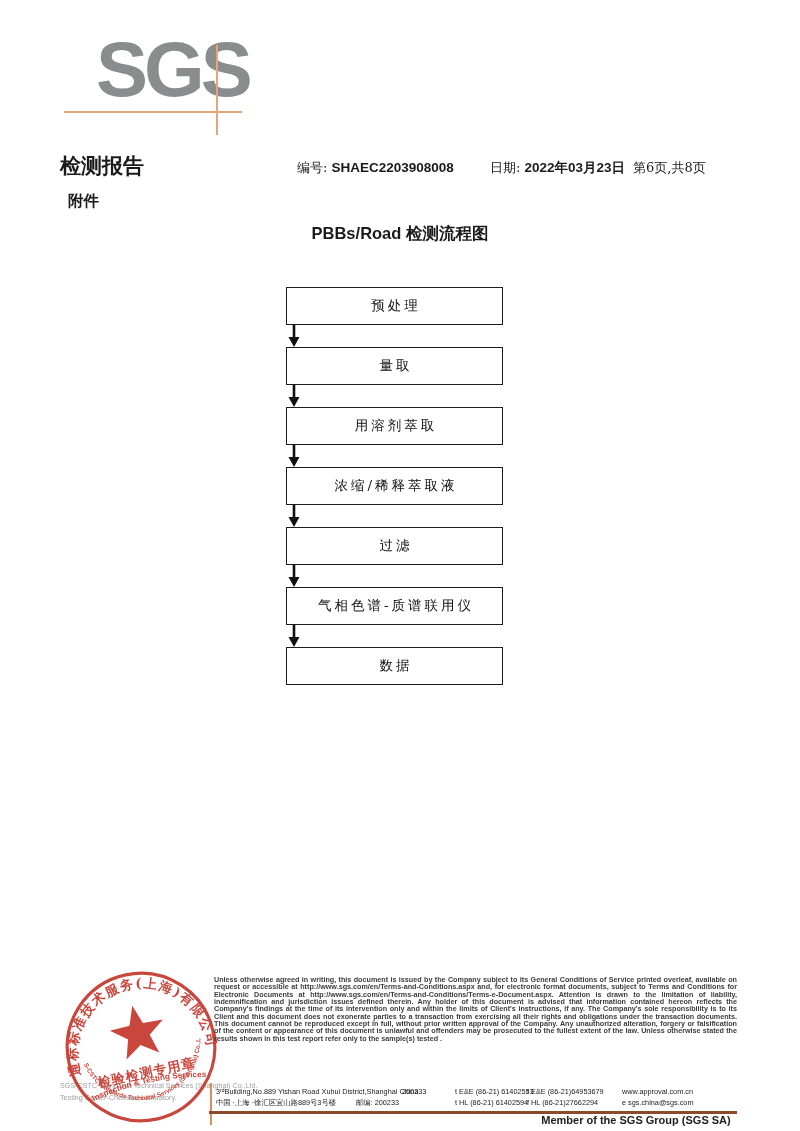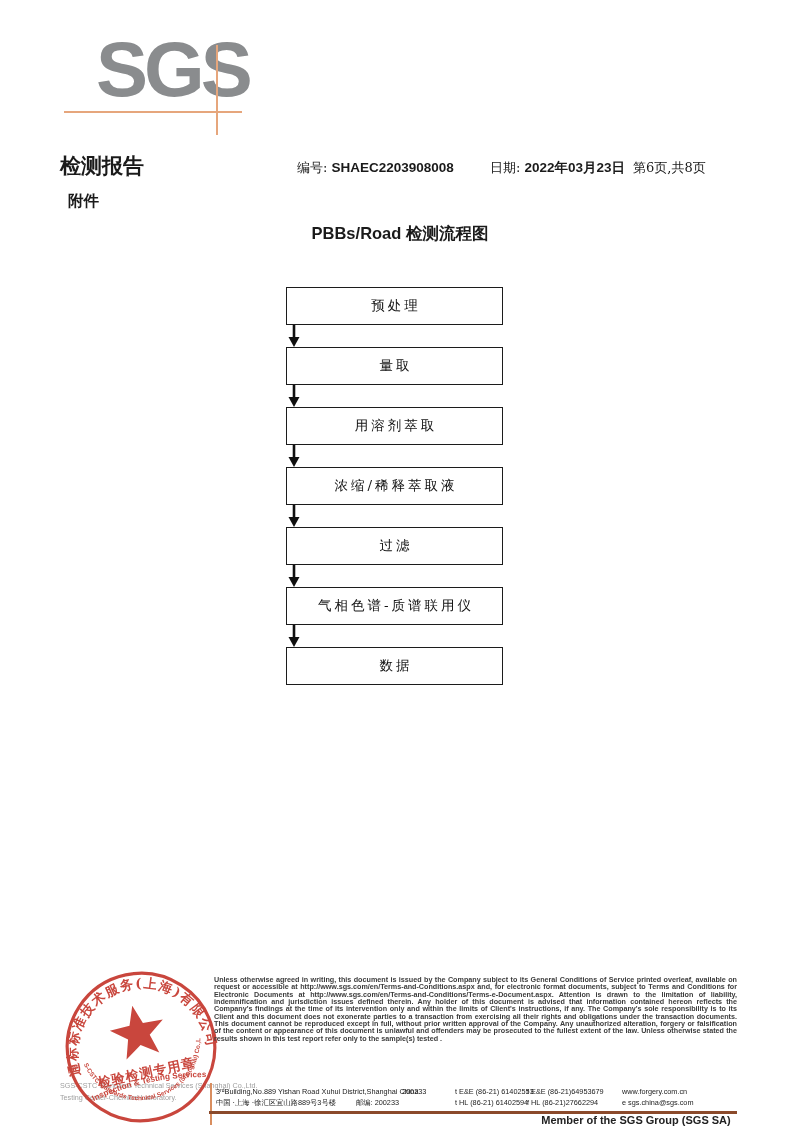--- a/index.html
+++ b/index.html
@@ -160,21 +160,21 @@
       <textPath href="#arcBottom" startOffset="50%" text-anchor="middle">SGS-CSTC Standards Technical Services (Shanghai) Co.,Ltd.</textPath>
     </text>
   </svg>
 
   <div class="legal">Unless otherwise agreed in writing, this document is issued by the Company subject to its General Conditions of Service printed overleaf, available on request or accessible at http://www.sgs.com/en/Terms-and-Conditions.aspx and, for electronic format documents, subject to Terms and Conditions for Electronic Documents at http://www.sgs.com/en/Terms-and-Conditions/Terms-e-Document.aspx. Attention is drawn to the limitation of liability, indemnification and jurisdiction issues defined therein. Any holder of this document is advised that information contained hereon reflects the Company's findings at the time of its intervention only and within the limits of Client's instructions, if any. The Company's sole responsibility is to its Client and this document does not exonerate parties to a transaction from exercising all their rights and obligations under the transaction documents. This document cannot be reproduced except in full, without prior written approval of the Company. Any unauthorized alteration, forgery or falsification of the content or appearance of this document is unlawful and offenders may be prosecuted to the fullest extent of the law. Unless otherwise stated the results shown in this test report refer only to the sample(s) tested .</div>
 
   <div class="addr r1 c1">3ʳᵈBuilding,No.889 Yishan Road Xuhui District,Shanghai China</div>
   <div class="addr r1 c2a">200233</div>
   <div class="addr r1 c3">t E&amp;E (86-21) 61402553</div>
   <div class="addr r1 c4">f E&amp;E (86-21)64953679</div>
-  <div class="addr r1 c5">www.forgery.com.cn</div>
+  <div class="addr r1 c5">www.approval.com.cn</div>
   <div class="addr r2 c1">中国 ·上海 ·徐汇区宜山路889号3号楼</div>
   <div class="addr r2 c2b">邮编: 200233</div>
   <div class="addr r2 c3">t HL (86-21) 61402594</div>
   <div class="addr r2 c4">f HL (86-21)27662294</div>
   <div class="addr r2 c5">e  sgs.china@sgs.com</div>
 
   <div class="foot-vline"></div>
   <div class="foot-hline"></div>
 
   <div class="member">Member of the SGS Group (SGS SA)</div>

